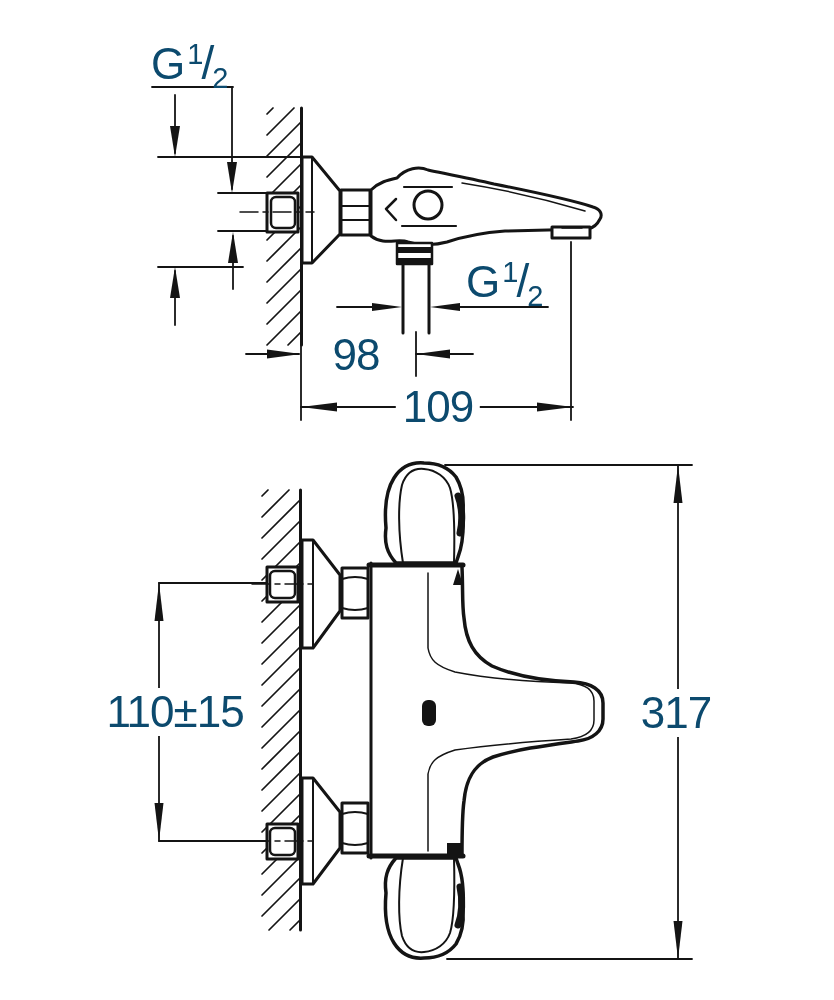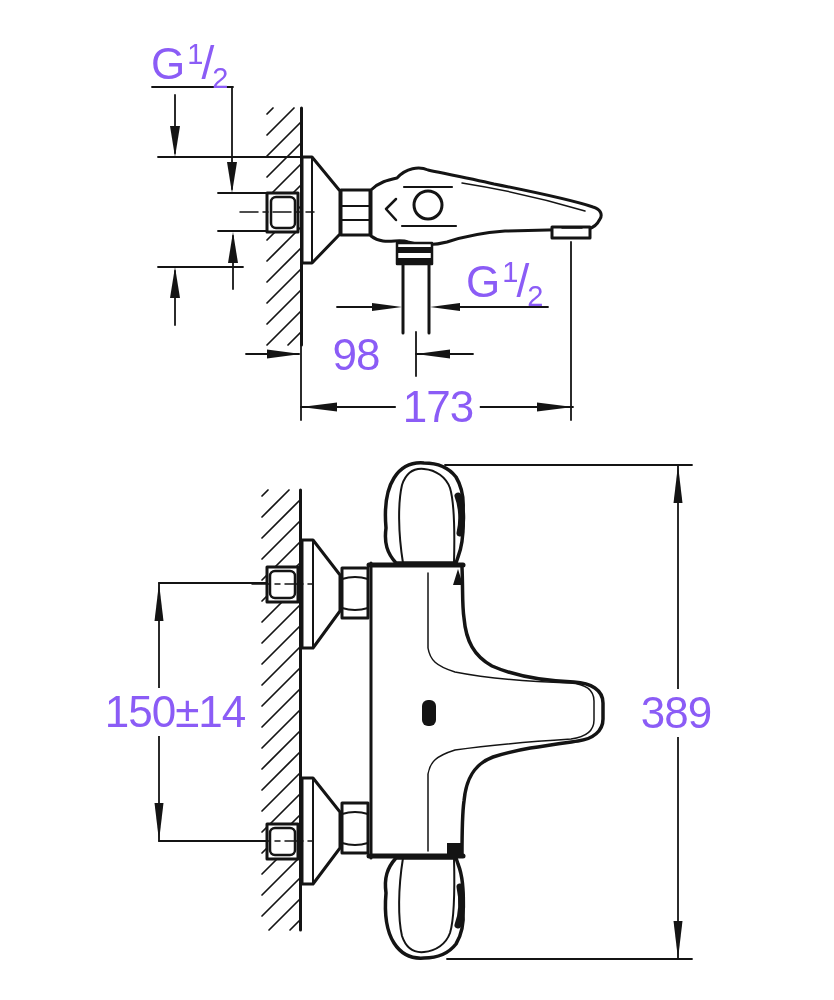--- a/index.html
+++ b/index.html
@@ -1,19 +1,19 @@
 <!DOCTYPE html>
 <html><head>
 <meta charset="utf-8">
 <style>
   html,body{margin:0;padding:0;background:#fff;}
   #stage{position:relative;width:834px;height:1000px;background:#fff;overflow:hidden;
          font-family:"Liberation Sans",sans-serif;color:#141414;}
   #stage svg{position:absolute;left:0;top:0;}
-  .lbl{position:absolute;font-size:44px;line-height:1;letter-spacing:-1px;color:#8b5cf6;white-space:nowrap;}
+  .lbl{position:absolute;font-size:44px;line-height:1;letter-spacing:-1px;color:#0c4a6e;white-space:nowrap;}
   .ctr{transform:translate(-50%,-50%);}
   .mask{background:#fff;padding:2px 7px;}
   .gfrac .sup{font-size:29px;position:relative;top:-15px;margin-left:3px;}
   .gfrac .slash{font-size:46px;margin:0 -1px;}
   .gfrac .sub{font-size:29px;position:relative;top:9px;}
 </style>
 </head>
 <body>
 
 <div id="stage">
@@ -215,19 +215,19 @@
   <span>G</span><span class="sup">1</span><span class="slash">/</span><span class="sub">2</span>
 </div>
 
 
 <div class="lbl gfrac" style="left:466px;top:258px;">
   <span>G</span><span class="sup">1</span><span class="slash">/</span><span class="sub">2</span>
 </div>
 
 <div class="lbl ctr" style="left:356px;top:355px;">98</div>
 
-<div class="lbl ctr mask" style="left:438px;top:407px;">173</div>
-
-<div class="lbl ctr mask" style="left:175px;top:712px;">150±14</div>
-
-<div class="lbl ctr mask" style="left:676px;top:713px;">389</div>
+<div class="lbl ctr mask" style="left:438px;top:407px;">109</div>
+
+<div class="lbl ctr mask" style="left:175px;top:712px;">110±15</div>
+
+<div class="lbl ctr mask" style="left:676px;top:713px;">317</div>
 
 </div>
 
 </body></html>

